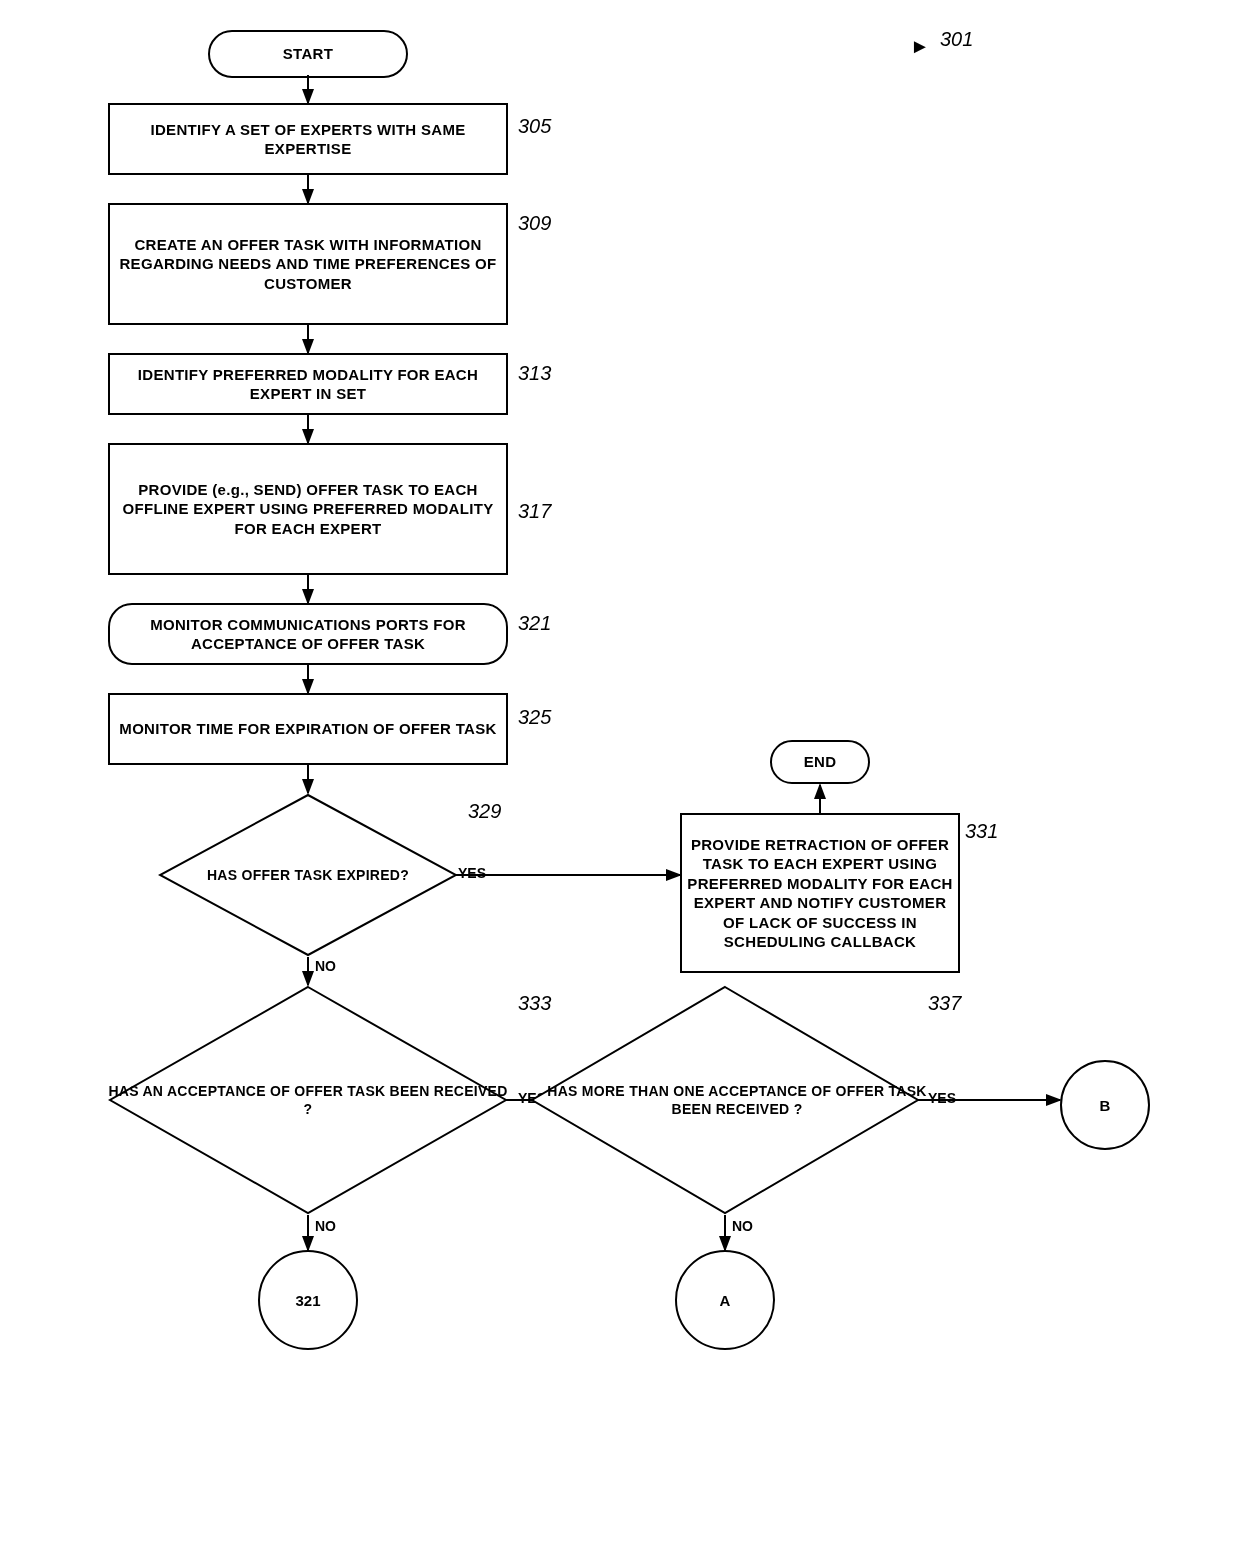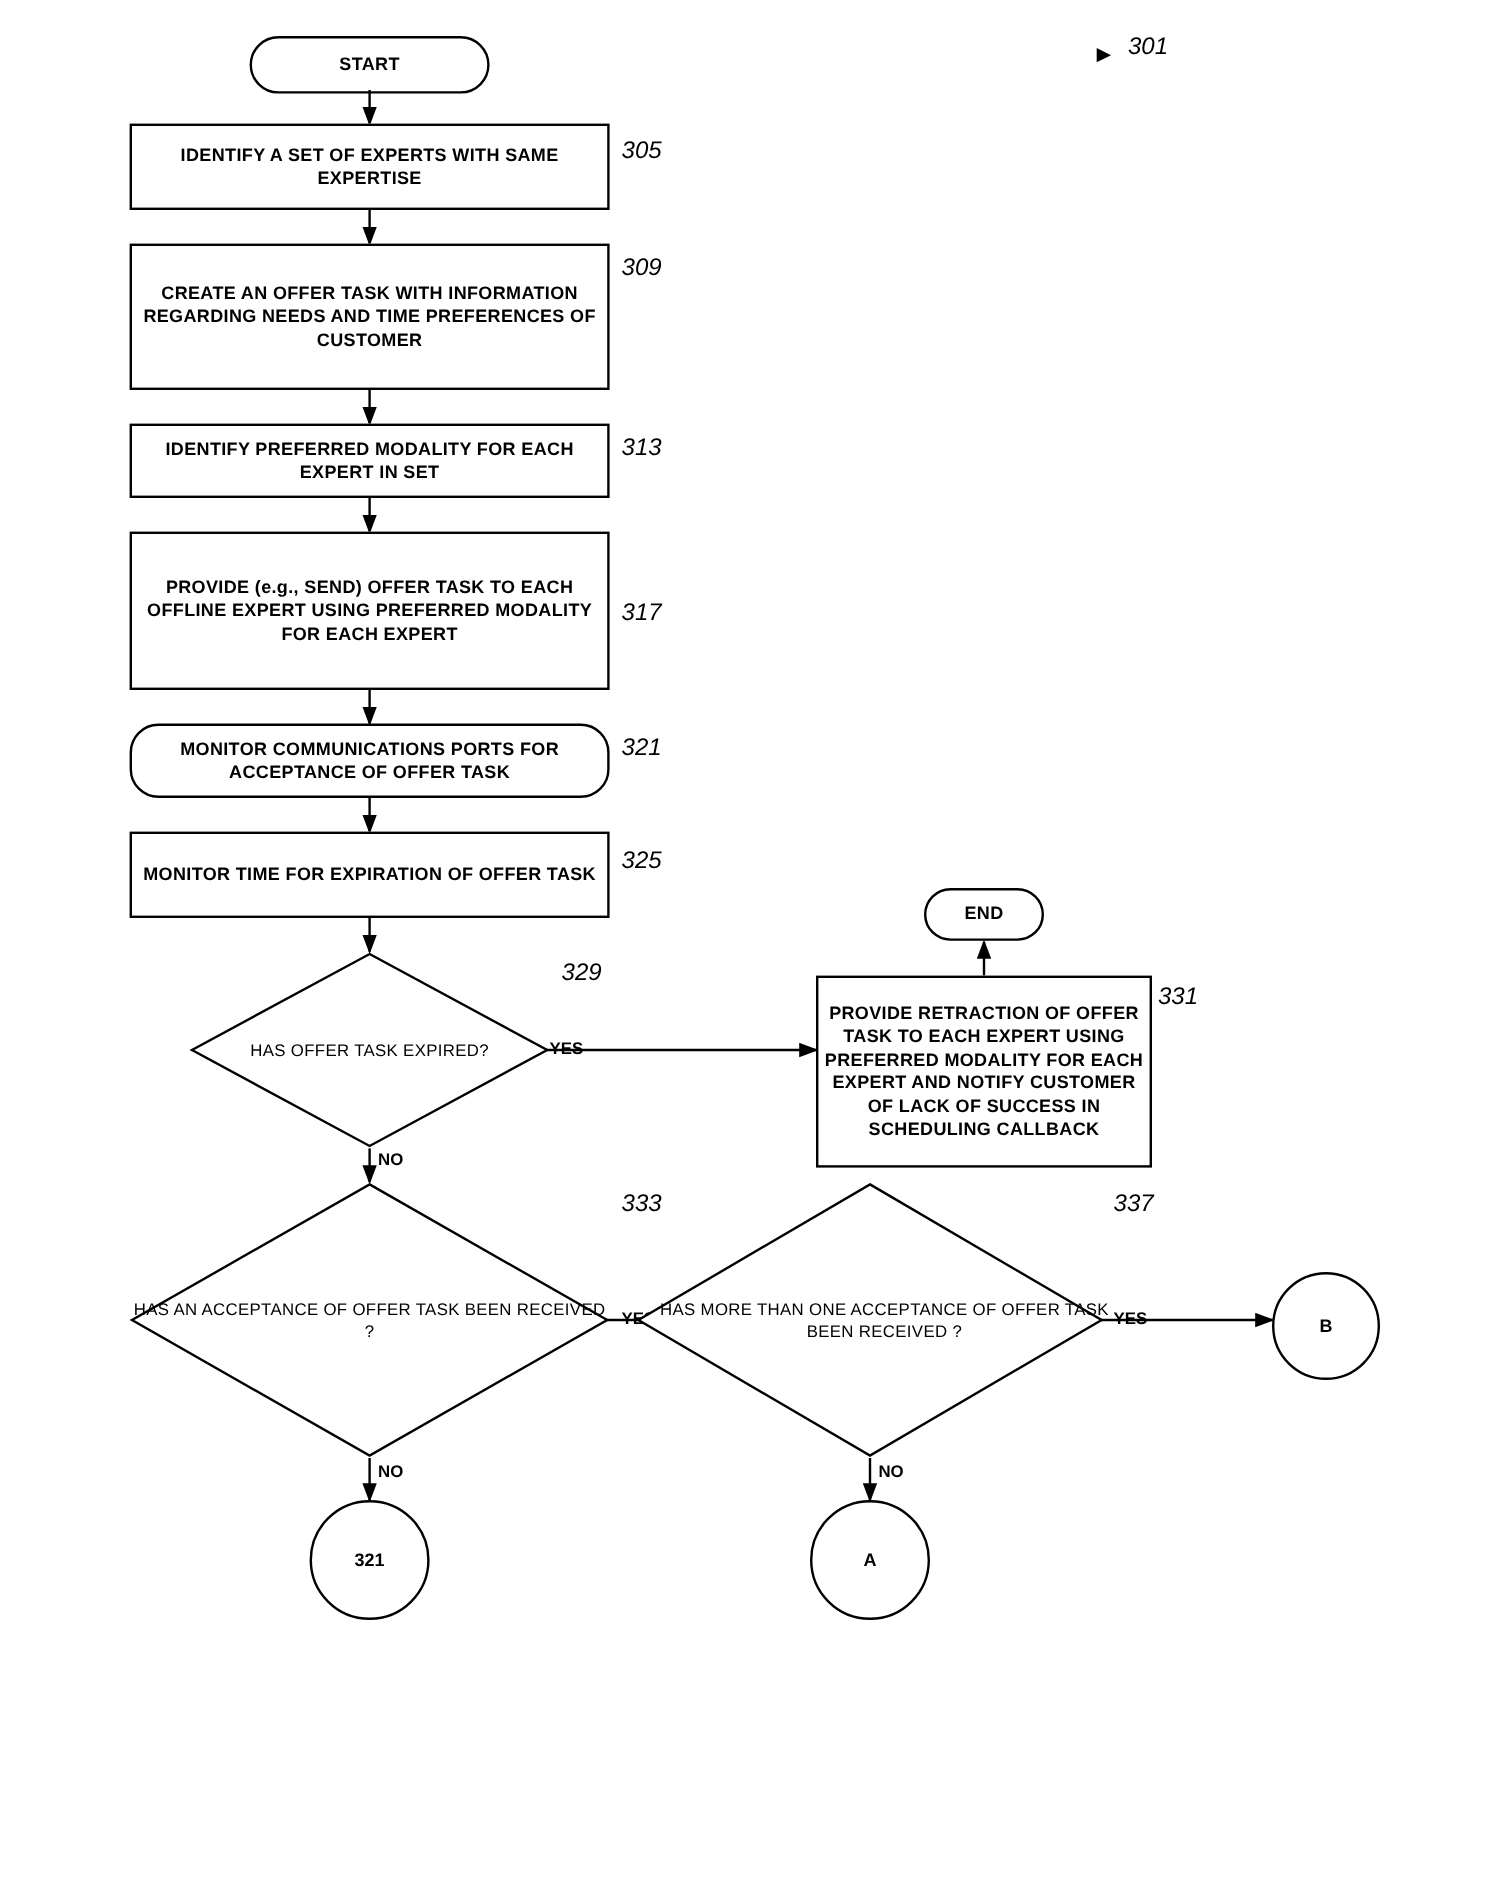--- a/index.html
+++ b/index.html
@@ -39,21 +39,21 @@
       position: absolute;
       display: flex;
       align-items: center;
       justify-content: center;
     }
     .diamond-text {
       position: relative;
       z-index: 1;
       text-align: center;
       font-size: 14px;
-      font-weight: normal;
+      font-weight: bold;
       line-height: 1.3;
       letter-spacing: 0.02em;
     }
     .circle-node {
       border: 2px solid #000;
       border-radius: 50%;
       background: #fff;
       display: flex;
       align-items: center;
       justify-content: center;

